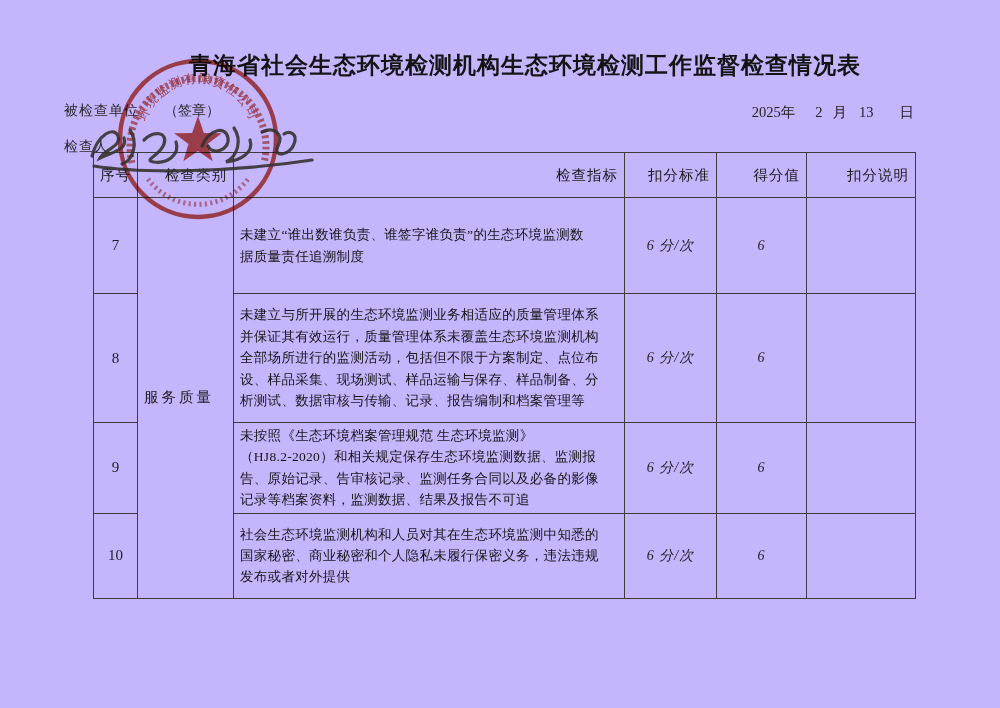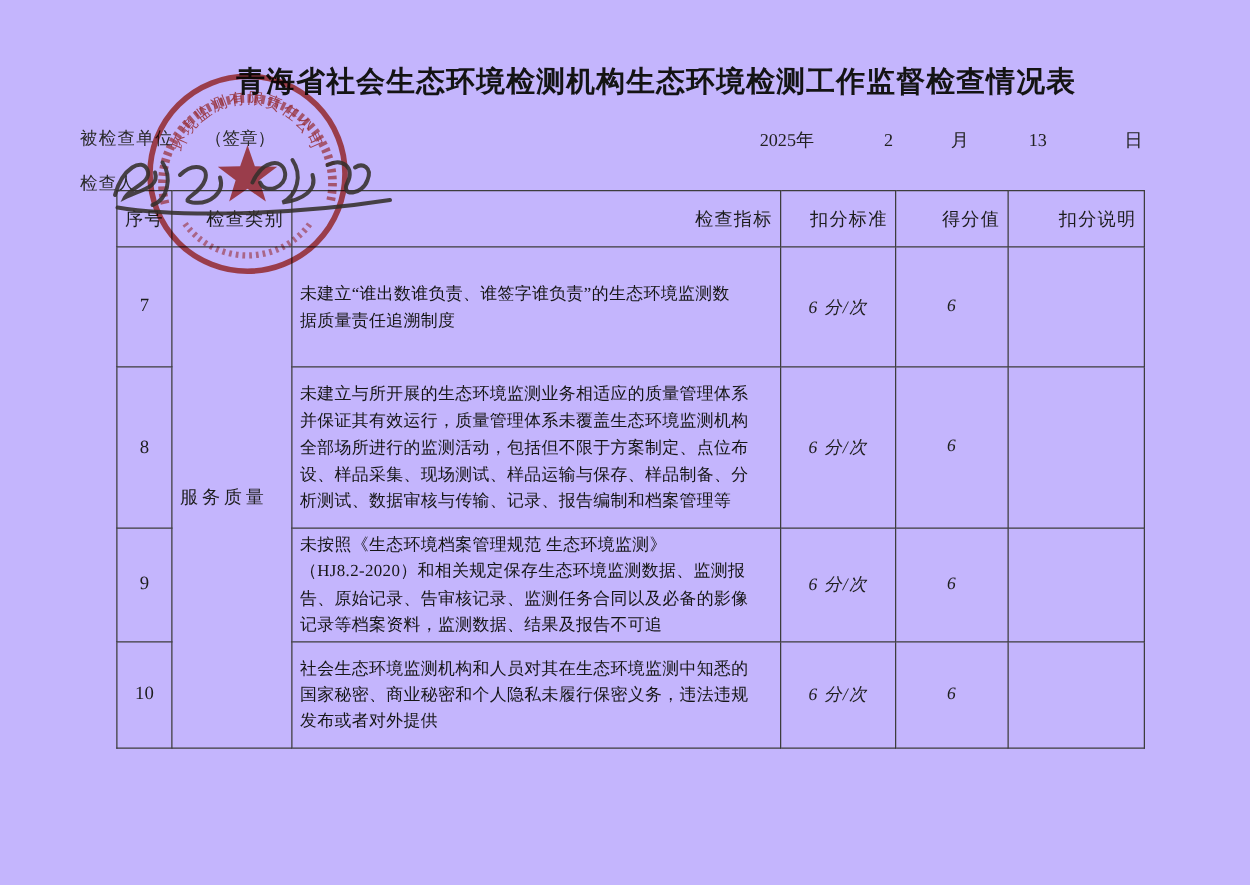--- a/index.html
+++ b/index.html
@@ -14,21 +14,21 @@
   .doc-title{
     position:absolute;left:95px;top:50px;width:860px;
     text-align:center;font-size:23px;font-weight:bold;letter-spacing:1px;
     color:#141414;
   }
   .meta-label{position:absolute;font-size:14px;color:#2a2a2a;letter-spacing:1px;}
   .lbl-unit{left:64px;top:102px;}
   .lbl-sealmark{left:164px;top:102px;letter-spacing:0;}
   .lbl-inspector{left:64px;top:138px;}
   .date-line{position:absolute;top:103px;right:86px;font-size:14.5px;color:#222;}
-  .date-line span{display:inline-block;margin-left:36px;}
+  .date-line span{display:inline-block;}
   .d-year{margin-right:20px;}
   .d-mnum{margin-right:10px;}
   .d-munit{margin-right:12px;}
   .d-dnum{margin-right:26px;}
   
   table.insp{
     position:absolute;left:93px;top:152px;
     width:822px;height:443px;
     border-collapse:collapse;table-layout:fixed;
   }

